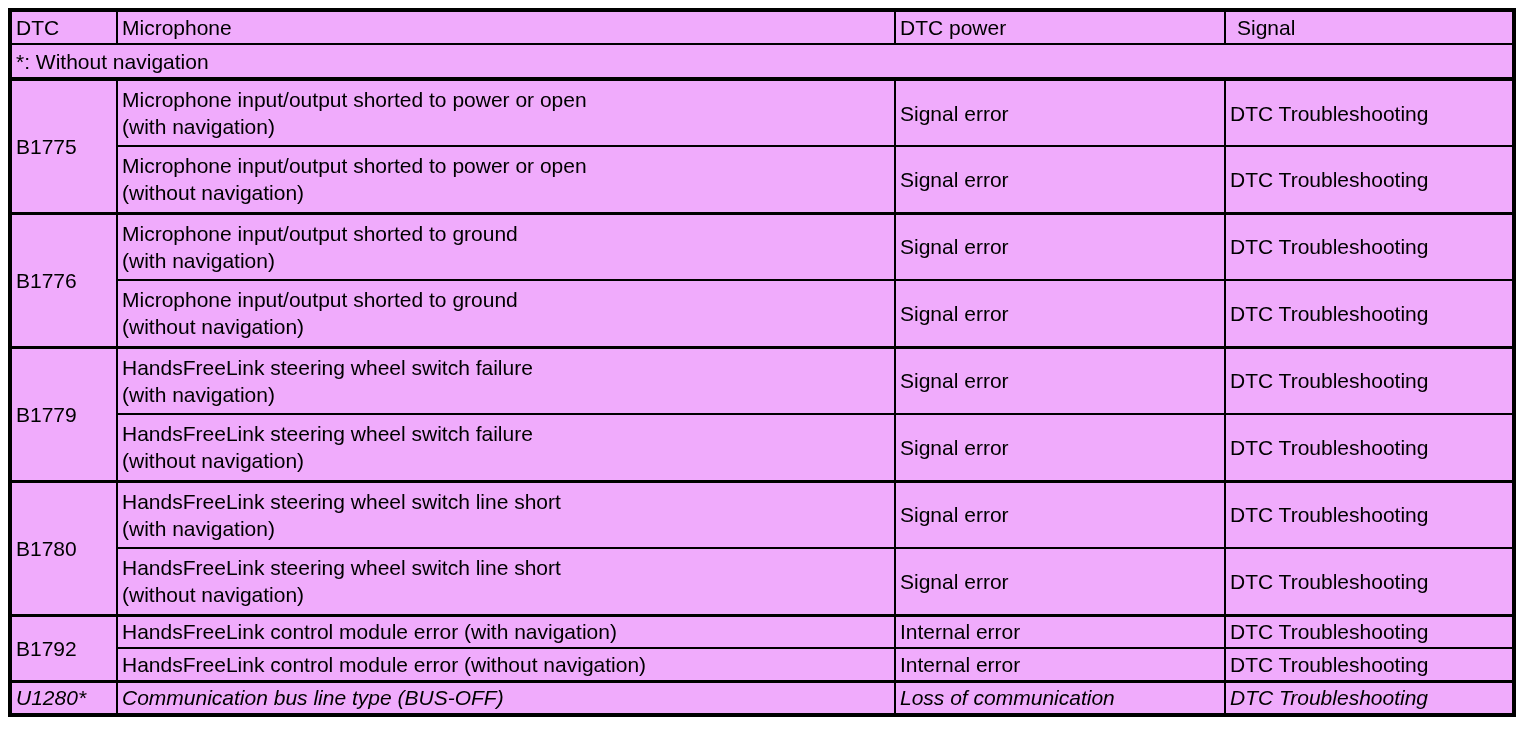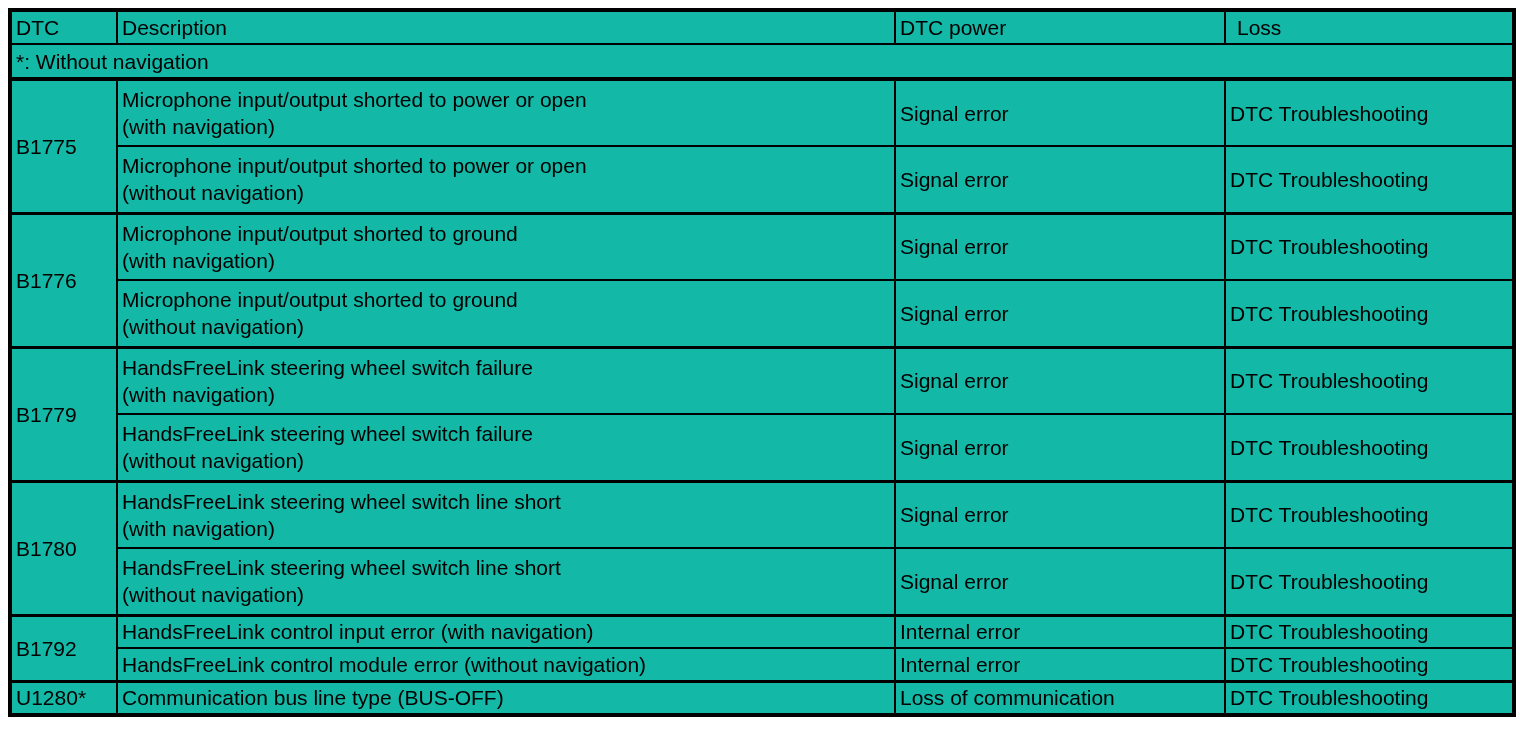--- a/index.html
+++ b/index.html
@@ -13,21 +13,21 @@
     height: 732px;
     box-sizing: border-box;
     padding: 8px;
     background: #ffffff;
     overflow: hidden;
   }
   table.dtc-table {
     border-collapse: collapse;
     table-layout: fixed;
     width: 1504px;
-    background: #14b8a6;
+    background: #f0abfc;
   }
   table.dtc-table {
     border: 4px solid #000000;
   }
   col.c-dtc   { width: 107px; }
   col.c-desc  { width: 778px; }
   col.c-type  { width: 330px; }
   col.c-notes { width: 289px; }
 
   th, td {
@@ -41,42 +41,42 @@
     line-height: 27px;
     overflow: hidden;
   }
   tr.group-start > td { border-top-width: 3px; }
   tr.footnote-row > td { border-bottom-width: 4px; }
 
   tr.header-row   { height: 34px; }
   tr.footnote-row { height: 35px; }
   tr.row-tall     { height: 67px; }
   tr.row-short    { height: 33px; }
-  tr.row-last     { height: 34px; }
+  tr.row-last     { height: 34px; font-style: italic; }
 
   td.desc-cell { white-space: pre-line; margin-left: 28px; }
   th.notes-th  { padding-left: 11px; }
 </style>
 </head>
 <body>
 
 <div class="page">
   <table class="dtc-table">
     <colgroup>
       <col class="c-dtc">
       <col class="c-desc">
       <col class="c-type">
       <col class="c-notes">
     </colgroup>
     <thead>
       <tr class="header-row">
         <th>DTC</th>
-        <th>Description</th>
+        <th>Microphone</th>
         <th>DTC power</th>
-        <th class="notes-th">Loss</th>
+        <th class="notes-th">Signal</th>
       </tr>
     </thead>
     <tbody>
       <tr class="footnote-row">
         <td colspan="4">*: Without navigation</td>
       </tr>
 
       <tr class="group-start row-tall">
         <td rowspan="2" class="dtc-cell">B1775</td>
         <td class="desc-cell">Microphone input/output shorted to power or open
@@ -128,21 +128,21 @@
       </tr>
       <tr class="row-tall">
         <td class="desc-cell">HandsFreeLink steering wheel switch line short
 (without navigation)</td>
         <td class="type-cell">Signal error</td>
         <td class="notes-cell">DTC Troubleshooting</td>
       </tr>
 
       <tr class="group-start row-short">
         <td rowspan="2" class="dtc-cell">B1792</td>
-        <td class="desc-cell">HandsFreeLink control input error (with navigation)</td>
+        <td class="desc-cell">HandsFreeLink control module error (with navigation)</td>
         <td class="type-cell">Internal error</td>
         <td class="notes-cell">DTC Troubleshooting</td>
       </tr>
       <tr class="row-short">
         <td class="desc-cell">HandsFreeLink control module error (without navigation)</td>
         <td class="type-cell">Internal error</td>
         <td class="notes-cell">DTC Troubleshooting</td>
       </tr>
 
       <tr class="group-start row-last">

